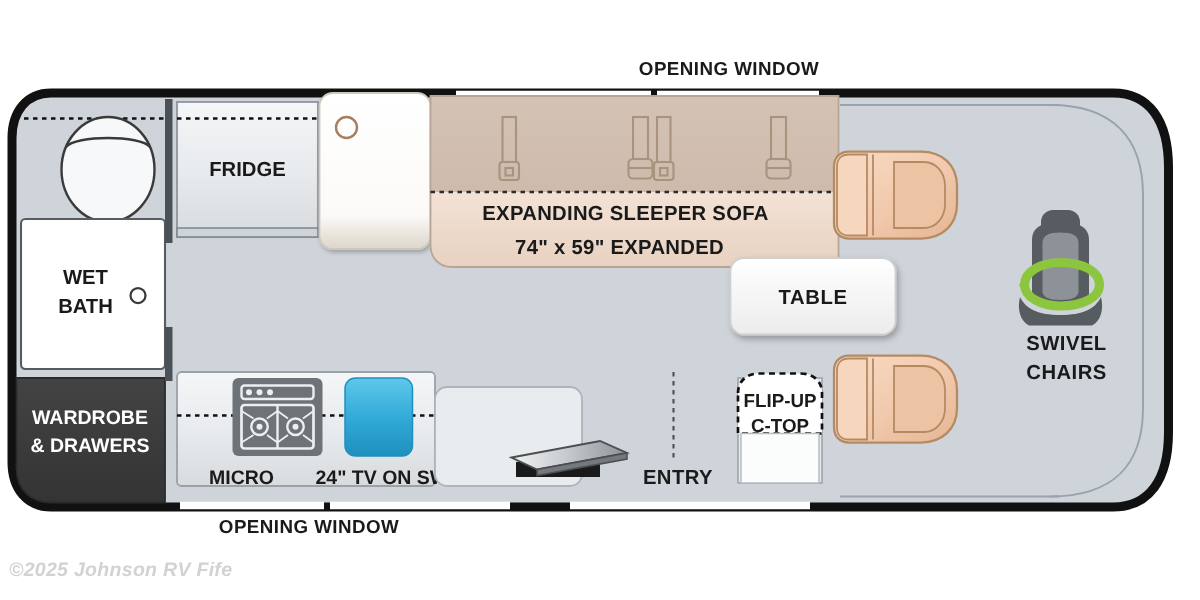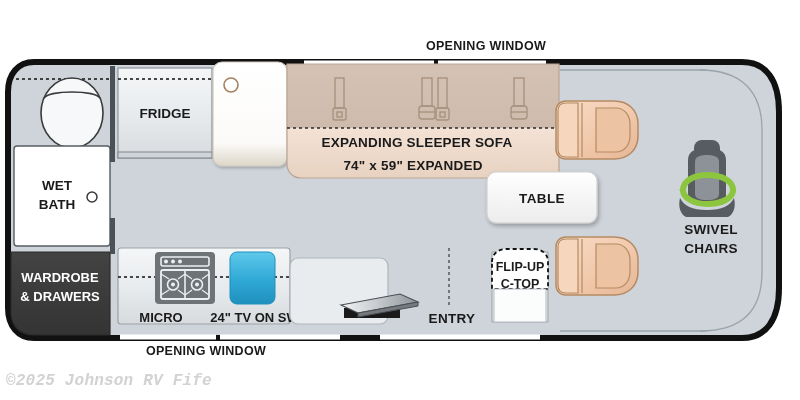--- a/index.html
+++ b/index.html
@@ -17,22 +17,22 @@
     font-family:"Liberation Sans", sans-serif;
     font-weight:bold;
     fill:#1a1a1a;
     text-anchor:middle;
     dominant-baseline:middle;
   }
   .lbl-white{fill:#ffffff;}
   .copyright{
     position:absolute;
     left:6px;top:372px;
-    font-family:Liberation Mono, monospace;
-    font-size:16px;
+    font-family:Liberation Sans, sans-serif;
+    font-size:13px;
     font-style:italic;
     font-weight:bold;
     color:#d2d2d2;
     letter-spacing:.2px;
     white-space:nowrap;
   }
 </style>
 </head>
 <body>
 

